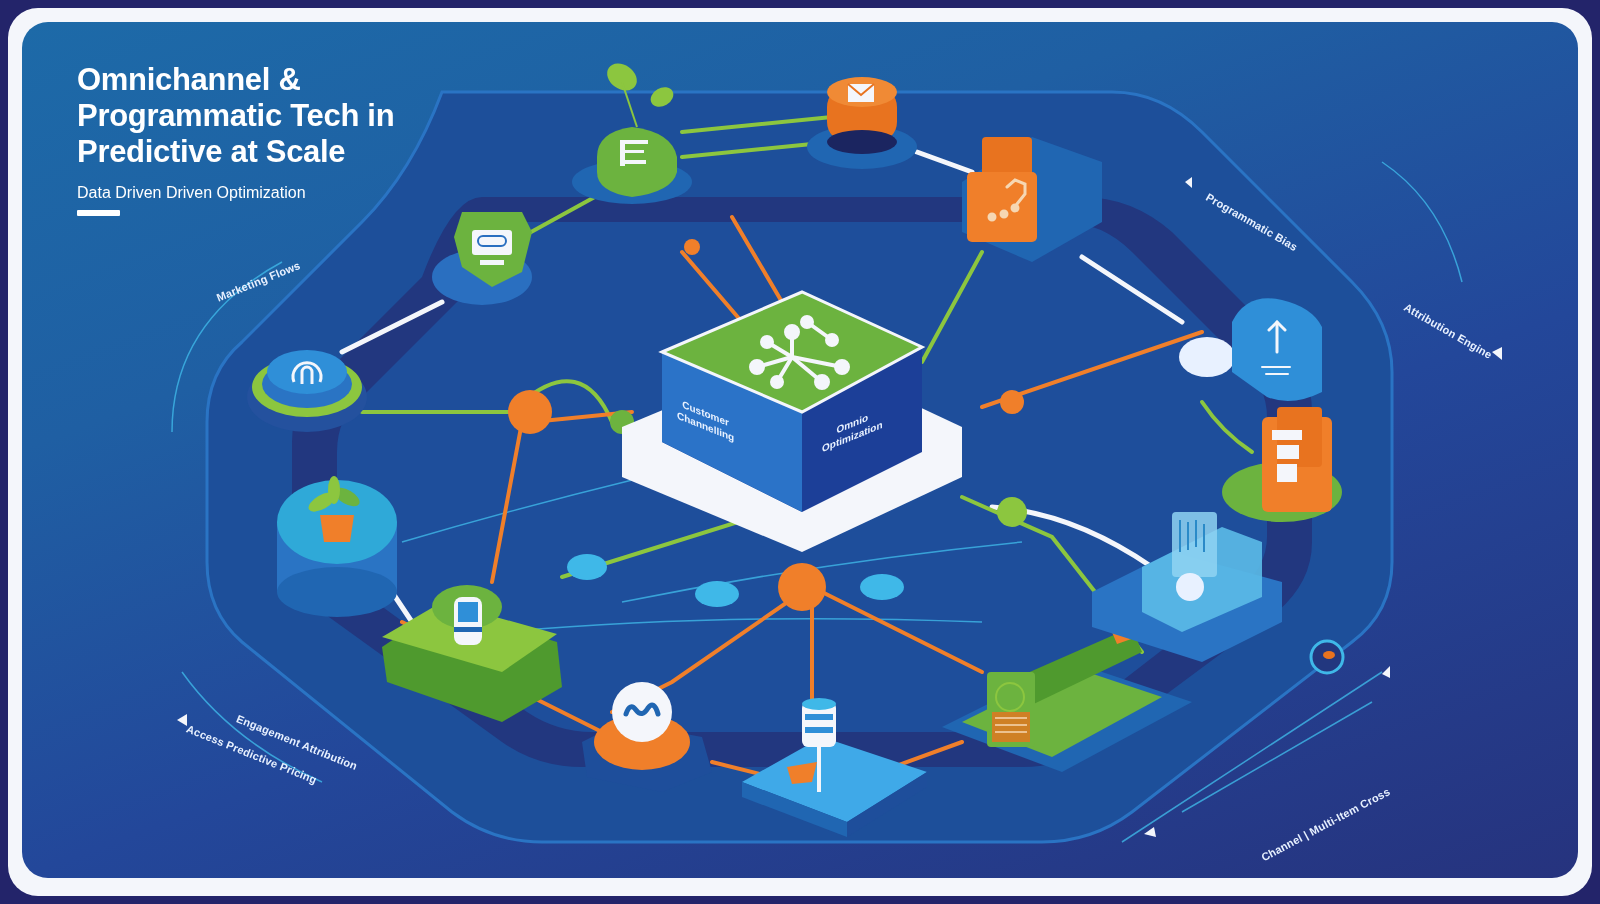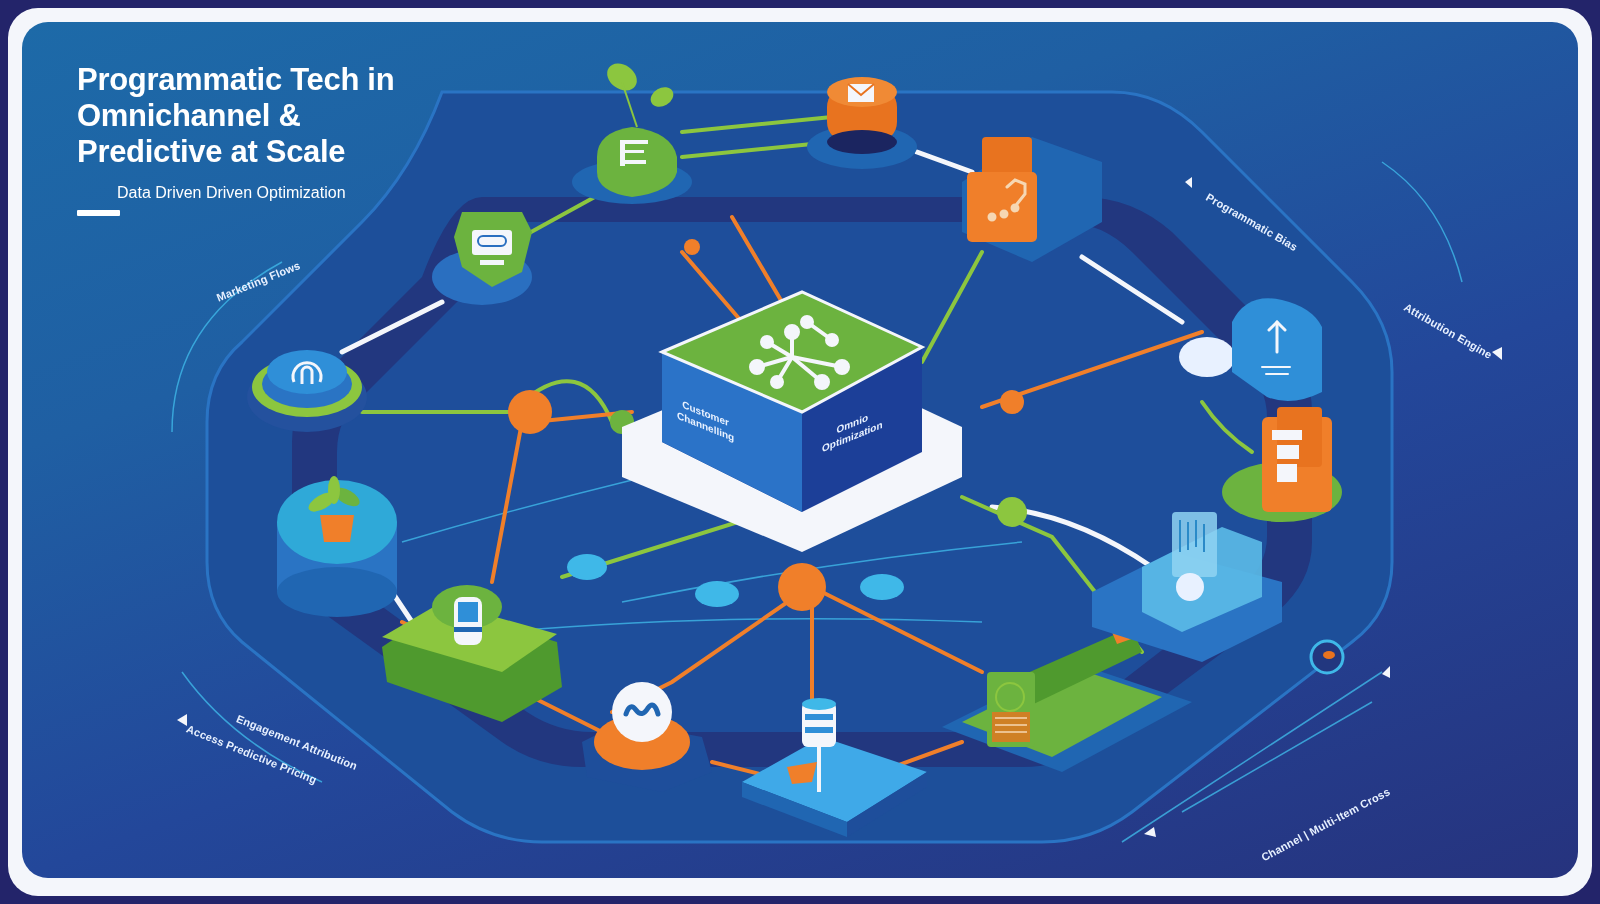--- a/index.html
+++ b/index.html
@@ -2,21 +2,21 @@
 <html><head>
 <meta charset="utf-8">
 <style>
   html,body{margin:0;padding:0;}
   body{width:1600px;height:904px;background:#23246a;overflow:hidden;font-family:"Liberation Sans","DejaVu Sans",sans-serif;position:relative;}
   .frame{position:absolute;left:8px;top:8px;width:1584px;height:888px;background:#f4f6fb;border-radius:30px;}
   .canvas{position:absolute;left:22px;top:22px;width:1556px;height:856px;border-radius:26px;overflow:hidden;
     background:linear-gradient(160deg,#1d6aa8 0%,#1f5fa3 30%,#23479a 60%,#26337e 100%);}
   svg.scene{position:absolute;left:0;top:0;}
   .title{position:absolute;left:55px;top:40px;color:#ffffff;font-weight:700;font-size:31px;line-height:36px;letter-spacing:-0.3px;}
-  .subtitle{position:absolute;left:55px;top:162px;color:#ffffff;font-size:16px;margin-left:40px;}
+  .subtitle{position:absolute;left:55px;top:162px;color:#ffffff;font-size:16px;}
   .underline{position:absolute;left:55px;top:188px;width:43px;height:6px;background:#ffffff;border-radius:1px;}
   .label{position:absolute;color:#e8f1ff;font-size:11px;font-weight:700;white-space:nowrap;transform-origin:left center;letter-spacing:0.2px;}
   .cube-text{position:absolute;color:#e8f1ff;font-size:10px;font-weight:700;line-height:13px;text-align:center;}
 </style>
 </head>
 <body>
 
 <div class="frame"></div>
 <div class="canvas">
 
@@ -274,22 +274,22 @@
     <g fill="#f4f6fb">
       <path d="M1360,652 L1368,644 L1368,656 Z"></path>
       <path d="M1122,812 L1132,805 L1134,815 Z"></path>
       <path d="M155,698 L165,692 L165,704 Z"></path>
       <path d="M1470,330 L1480,325 L1480,338 Z"></path>
       <path d="M1163,160 L1170,155 L1170,166 Z"></path>
     </g>
   </svg>
 
   <div class="title">
+    <div>Omnichannel &amp;</div>
     <div>Programmatic Tech in</div>
-    <div>Omnichannel &amp;</div>
     <div>Predictive at Scale</div>
   </div>
   <div class="subtitle">Data Driven Driven Optimization</div>
   <div class="underline"></div>
 
   <div class="cube-text" style="left:655px;top:385px;transform:skewY(22deg);">
     <div>Customer</div>
     <div>Channelling</div>
   </div>
   <div class="cube-text" style="left:800px;top:395px;transform:skewY(-22deg);">

